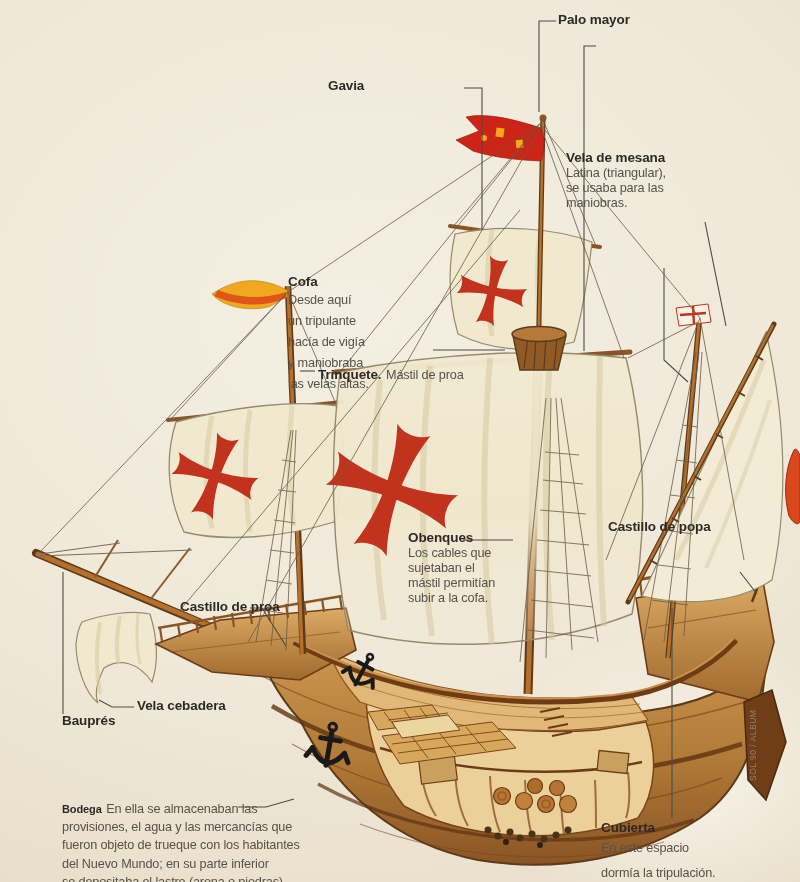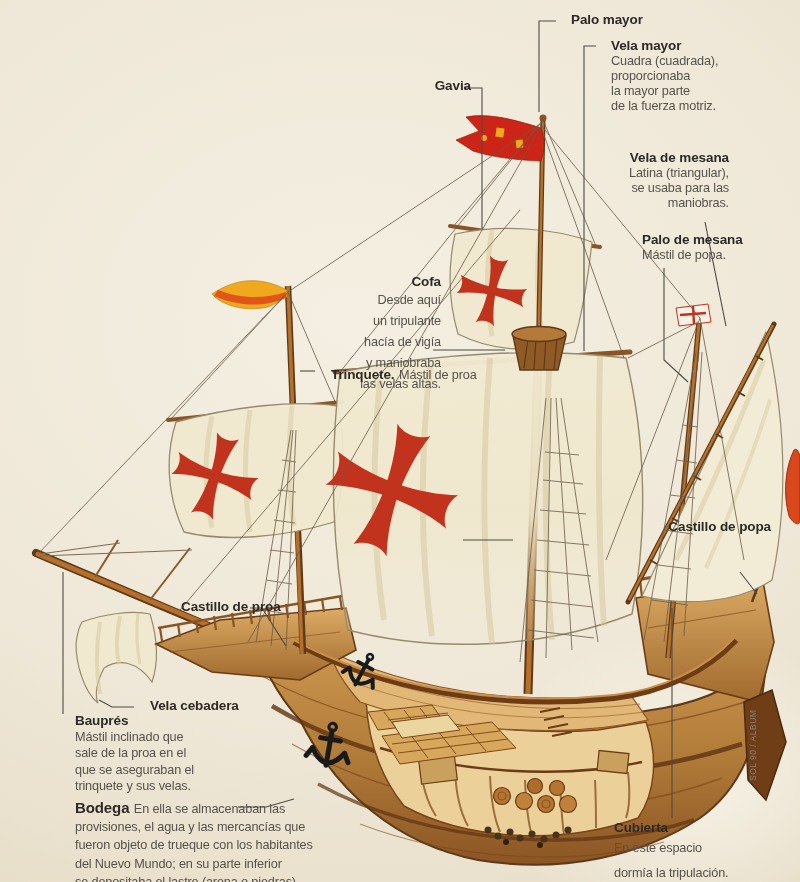--- a/index.html
+++ b/index.html
@@ -2,25 +2,25 @@
 <html style="--text-heading: #2d2a25; --text-body: #56524a; --leader: #4e4b45; --cross-red: #c2331d; --flag-red: #cc2416; --flag-yellow: #f0a81c; --flag-orange: #e0551a; --sail: #f0e9d0; --wood-light: #d8a55c; --wood-mid: #b07a38; --wood-dark: #6b3c15; --background: #efe8d8;"><head>
 <meta charset="utf-8">
 <style>
   html,body{margin:0;padding:0;background:#ddd5c2;}
   #stage{
     position:relative;width:800px;height:882px;overflow:hidden;
     background:radial-gradient(ellipse 950px 760px at 44% 36%, #f4efe2 0%, #efe8d8 52%, #e7ddc8 88%, #e0d4bc 100%);
     font-family:"Liberation Sans", sans-serif;
   }
   #art{position:absolute;left:0;top:0;}
-  .lbl{position:absolute;margin-left:13px;}
+  .lbl{position:absolute;}
   .lbl .t{font-weight:bold;font-size:13.5px;line-height:16px;color:var(--text-heading);letter-spacing:-.1px;}
   .lbl .b{display:block;font-size:12.7px;line-height:15px;color:var(--text-body);white-space:pre-line;letter-spacing:-.15px;}
   .lbl .b.inline, .lbl .t.inline{display:inline;}
-  .right{text-align:right;}
+  .right{text-align:left;}
   .credit{
     position:absolute;left:748px;top:781px;transform-origin:0 0;transform:rotate(-90deg);
     font-size:8.5px;color:#8a8378;letter-spacing:.5px;white-space:nowrap;
   }
 </style>
 </head>
 <body>
 
 <div id="stage">
 
@@ -304,81 +304,73 @@
     <path d="M 63,714 L 63,572"></path>
     <path d="M 238,807 L 266,807 L 294,799"></path>
     <path d="M 672,818 L 672,608"></path>
   </g>
 </svg>
 
 <div class="lbl" style="left:558px;top:12px;width:120px">
   <div class="t">Palo mayor</div>
 </div>
 
-<div class="lbl" style="left:598px;top:38px;width:160px">
-  <div class="t">Vela mayor</div>
-  <span class="b">Cuadra (cuadrada),
-proporcionaba
-la mayor parte
-de la fuerza motriz.</span>
-</div>
 
 <div class="lbl right" style="left:328px;top:78px;width:130px">
   <div class="t">Gavia</div>
 </div>
 
 <div class="lbl right" style="left:566px;top:150px;width:150px">
   <div class="t">Vela de mesana</div>
   <span class="b">Latina (triangular),
 se usaba para las
 maniobras.</span>
 </div>
 
-<div class="lbl" style="left:629px;top:232px;width:130px">
-  <div class="t">Palo de mesana</div>
-  <span class="b">Mástil de popa.</span>
-</div>
 
 <div class="lbl right" style="left:288px;top:274px;width:140px">
   <div class="t">Cofa</div>
   <span class="b" style="line-height:21px">Desde aquí
 un tripulante
 hacía de vigía
 y maniobraba
 las velas altas.</span>
 </div>
 
 <div class="lbl" style="left:318px;top:365px;width:200px">
   <span class="t inline">Trinquete.</span>
   <span class="b inline">Mástil de proa</span>
 </div>
 
+<div class="lbl" style="left:408px;top:530px;width:120px">
+  <div class="t">Obenques</div>
+  <span class="b">Los cables que
+sujetaban el
+mástil permitían
+subir a la cofa.</span>
+</div>
 
 <div class="lbl right" style="left:608px;top:519px;width:150px">
   <div class="t">Castillo de popa</div>
 </div>
 
-<div class="lbl" style="left:168px;top:599px;width:110px">
+<div class="lbl" style="left:180px;top:599px;width:110px">
   <div class="t">Castillo de proa</div>
 </div>
 
 <div class="lbl" style="left:137px;top:698px;width:120px">
   <div class="t">Vela cebadera</div>
 </div>
 
 <div class="lbl" style="left:62px;top:713px;width:135px">
   <div class="t">Bauprés</div>
-  <span class="b" style="line-height:16.4px">Mástil inclinado que
-sale de la proa en el
-que se aseguraban el
-trinquete y sus velas.</span>
 </div>
 
 <div class="lbl" style="left:62px;top:799px;width:260px">
-  <span class="t inline" style="font-size:15px">Bodega</span>
+  <span class="t inline" style="font-size:11px">Bodega</span>
   <span class="b inline" style="line-height:15.2px">En ella se almacenaban las
 provisiones, el agua y las mercancías que
 fueron objeto de trueque con los habitantes
 del Nuevo Mundo; en su parte inferior
 se depositaba el lastre (arena o piedras).</span>
 </div>
 
 <div class="lbl" style="left:601px;top:820px;width:140px">
   <div class="t">Cubierta</div>
   <span class="b" style="line-height:25px">En este espacio

